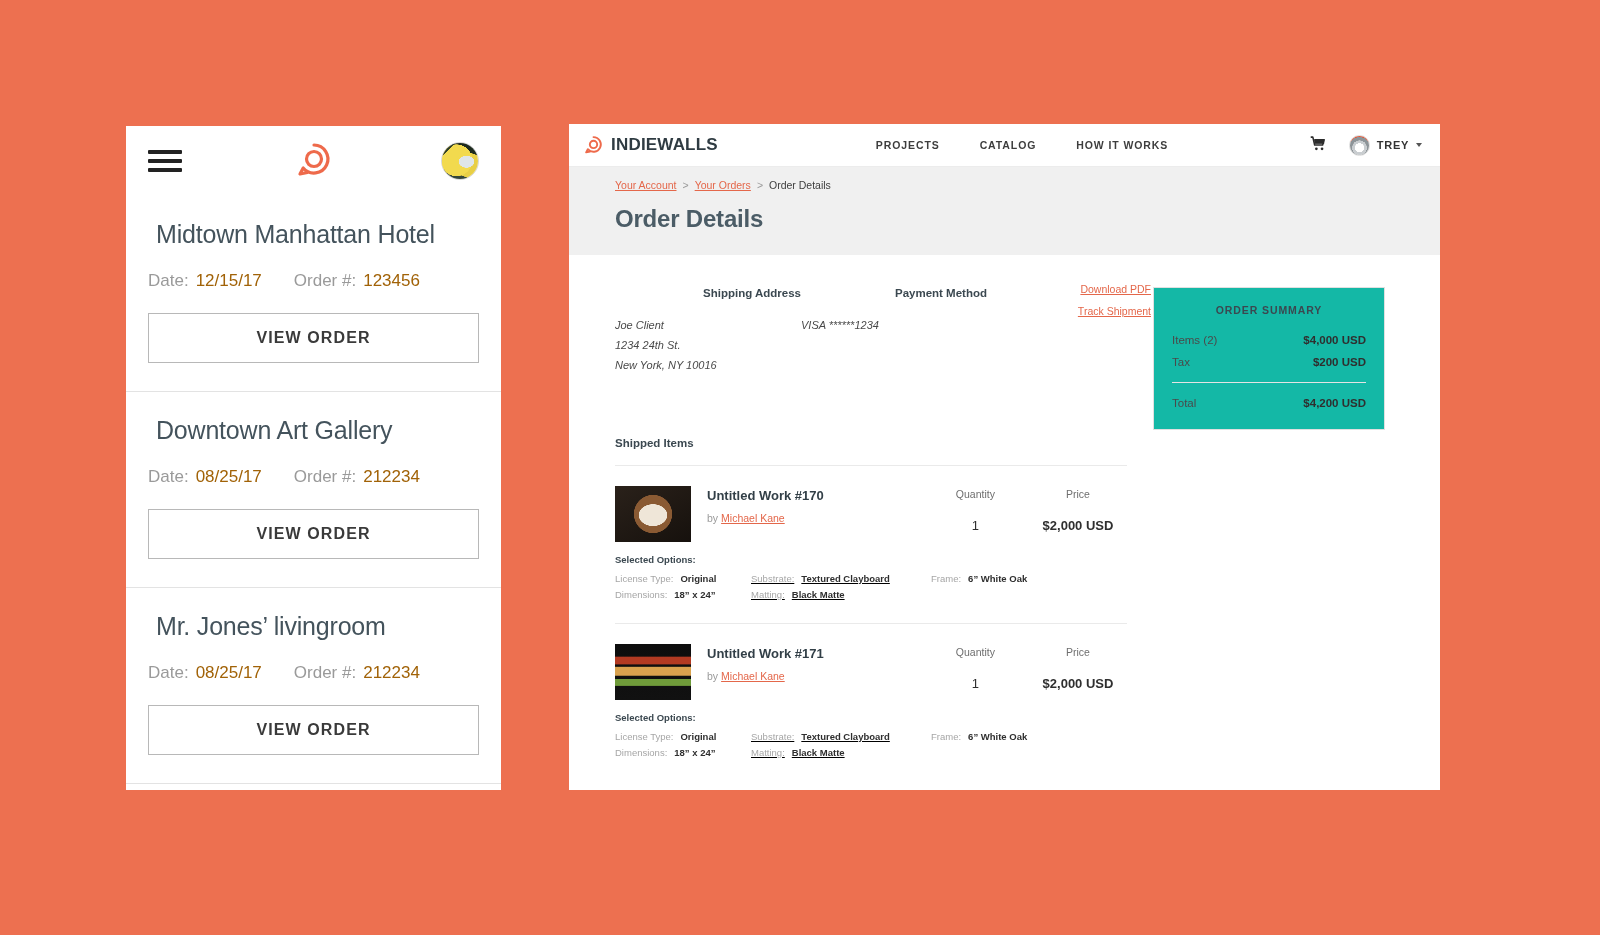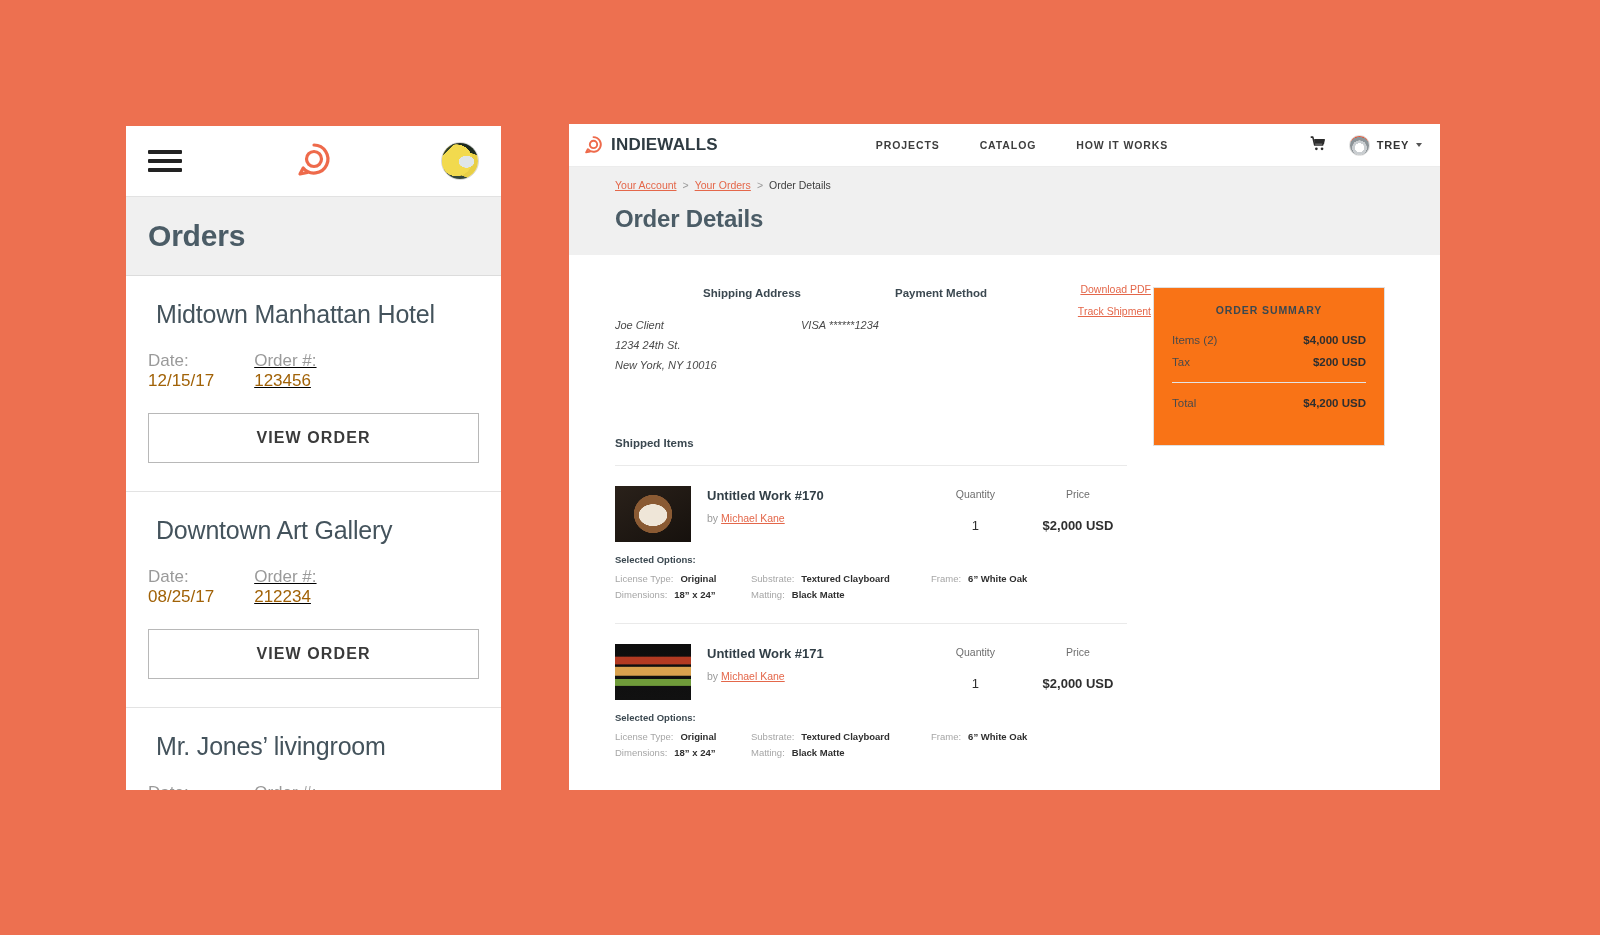--- a/index.html
+++ b/index.html
@@ -80,22 +80,22 @@
     font-weight: normal;
     letter-spacing: -0.2px;
   }
   .order-card .oc-meta {
     display: flex;
     font-size: 17px;
     margin-bottom: 22px;
   }
   .oc-meta .mlabel { color: #9a9a9a; margin-right: 7px; }
   .oc-meta .mvalue { color: #a16207; }
-  .oc-meta .mgroup { display: flex; flex-direction: column; }
-  .oc-meta .mgroup.second { margin-left: 40px; text-decoration: underline; }
+  .oc-meta .mgroup { display: flex; }
+  .oc-meta .mgroup.second { margin-left: 32px; }
   .btn-view-order {
     display: block; width: 100%;
     padding: 15px 0;
     background: #fff;
     border: 1px solid #b8b8b8;
     text-align: center;
     font-size: 16px; font-weight: bold;
     letter-spacing: 1.1px;
     color: #3a3a3a;
     cursor: pointer;
@@ -234,28 +234,28 @@
 
   .sel-options { margin-top: 12px; }
   .sel-options .so-title {
     font-size: 9.5px; font-weight: bold; color: #3b4850; margin-bottom: 6px;
   }
   .so-grid { display: flex; font-size: 9.5px; line-height: 16px; }
   .so-pair { display: flex; }
   .so-k { color: #a6a6a6; }
   .so-v { color: #2f2f2f; font-weight: bold; margin-left: 7px; }
   .so-colA { width: 136px; }
-  .so-colB { width: 180px; }
+  .so-colB { width: 180px; text-decoration: underline; }
   .so-colC { width: 160px; }
 
   
   #order-summary {
     border: 1px solid #e0e0e0;
-    background: #f97316;
-    padding: 16px 18px 26px 18px;
+    background: #14b8a6;
+    padding: 16px 18px 10px 18px;
   }
   #order-summary .os-title {
     font-size: 10.5px; font-weight: bold; letter-spacing: 0.9px;
     color: #3b4850; text-align: center; margin-bottom: 18px;
   }
   .os-row {
     display: flex; justify-content: space-between;
     font-size: 11.5px; margin-bottom: 10px;
   }
   .os-row .os-k { color: #4a4a4a; }
@@ -279,23 +279,20 @@
         <path d="M20 4 A14 14 0 1 1 9.2 27 L6 33 L13.5 31.5" fill="none" stroke="#ee6a4b" stroke-width="3.2" stroke-linecap="round" stroke-linejoin="round"></path>
         <circle cx="20" cy="18" r="7.5" fill="none" stroke="#ee6a4b" stroke-width="3.2"></circle>
       </svg>
     </div>
 
     <div id="mobile-avatar">
       <div class="av-inner"></div>
     </div>
   </div>
 
-  <div id="mobile-header-band">
-    <h1>Orders</h1>
-  </div>
 
   <div id="mobile-order-list">
 
     <div class="order-card">
       <div class="oc-title">Midtown Manhattan Hotel</div>
       <div class="oc-meta">
         <div class="mgroup">
           <span class="mlabel">Date:</span>
           <span class="mvalue">12/15/17</span>
         </div>

